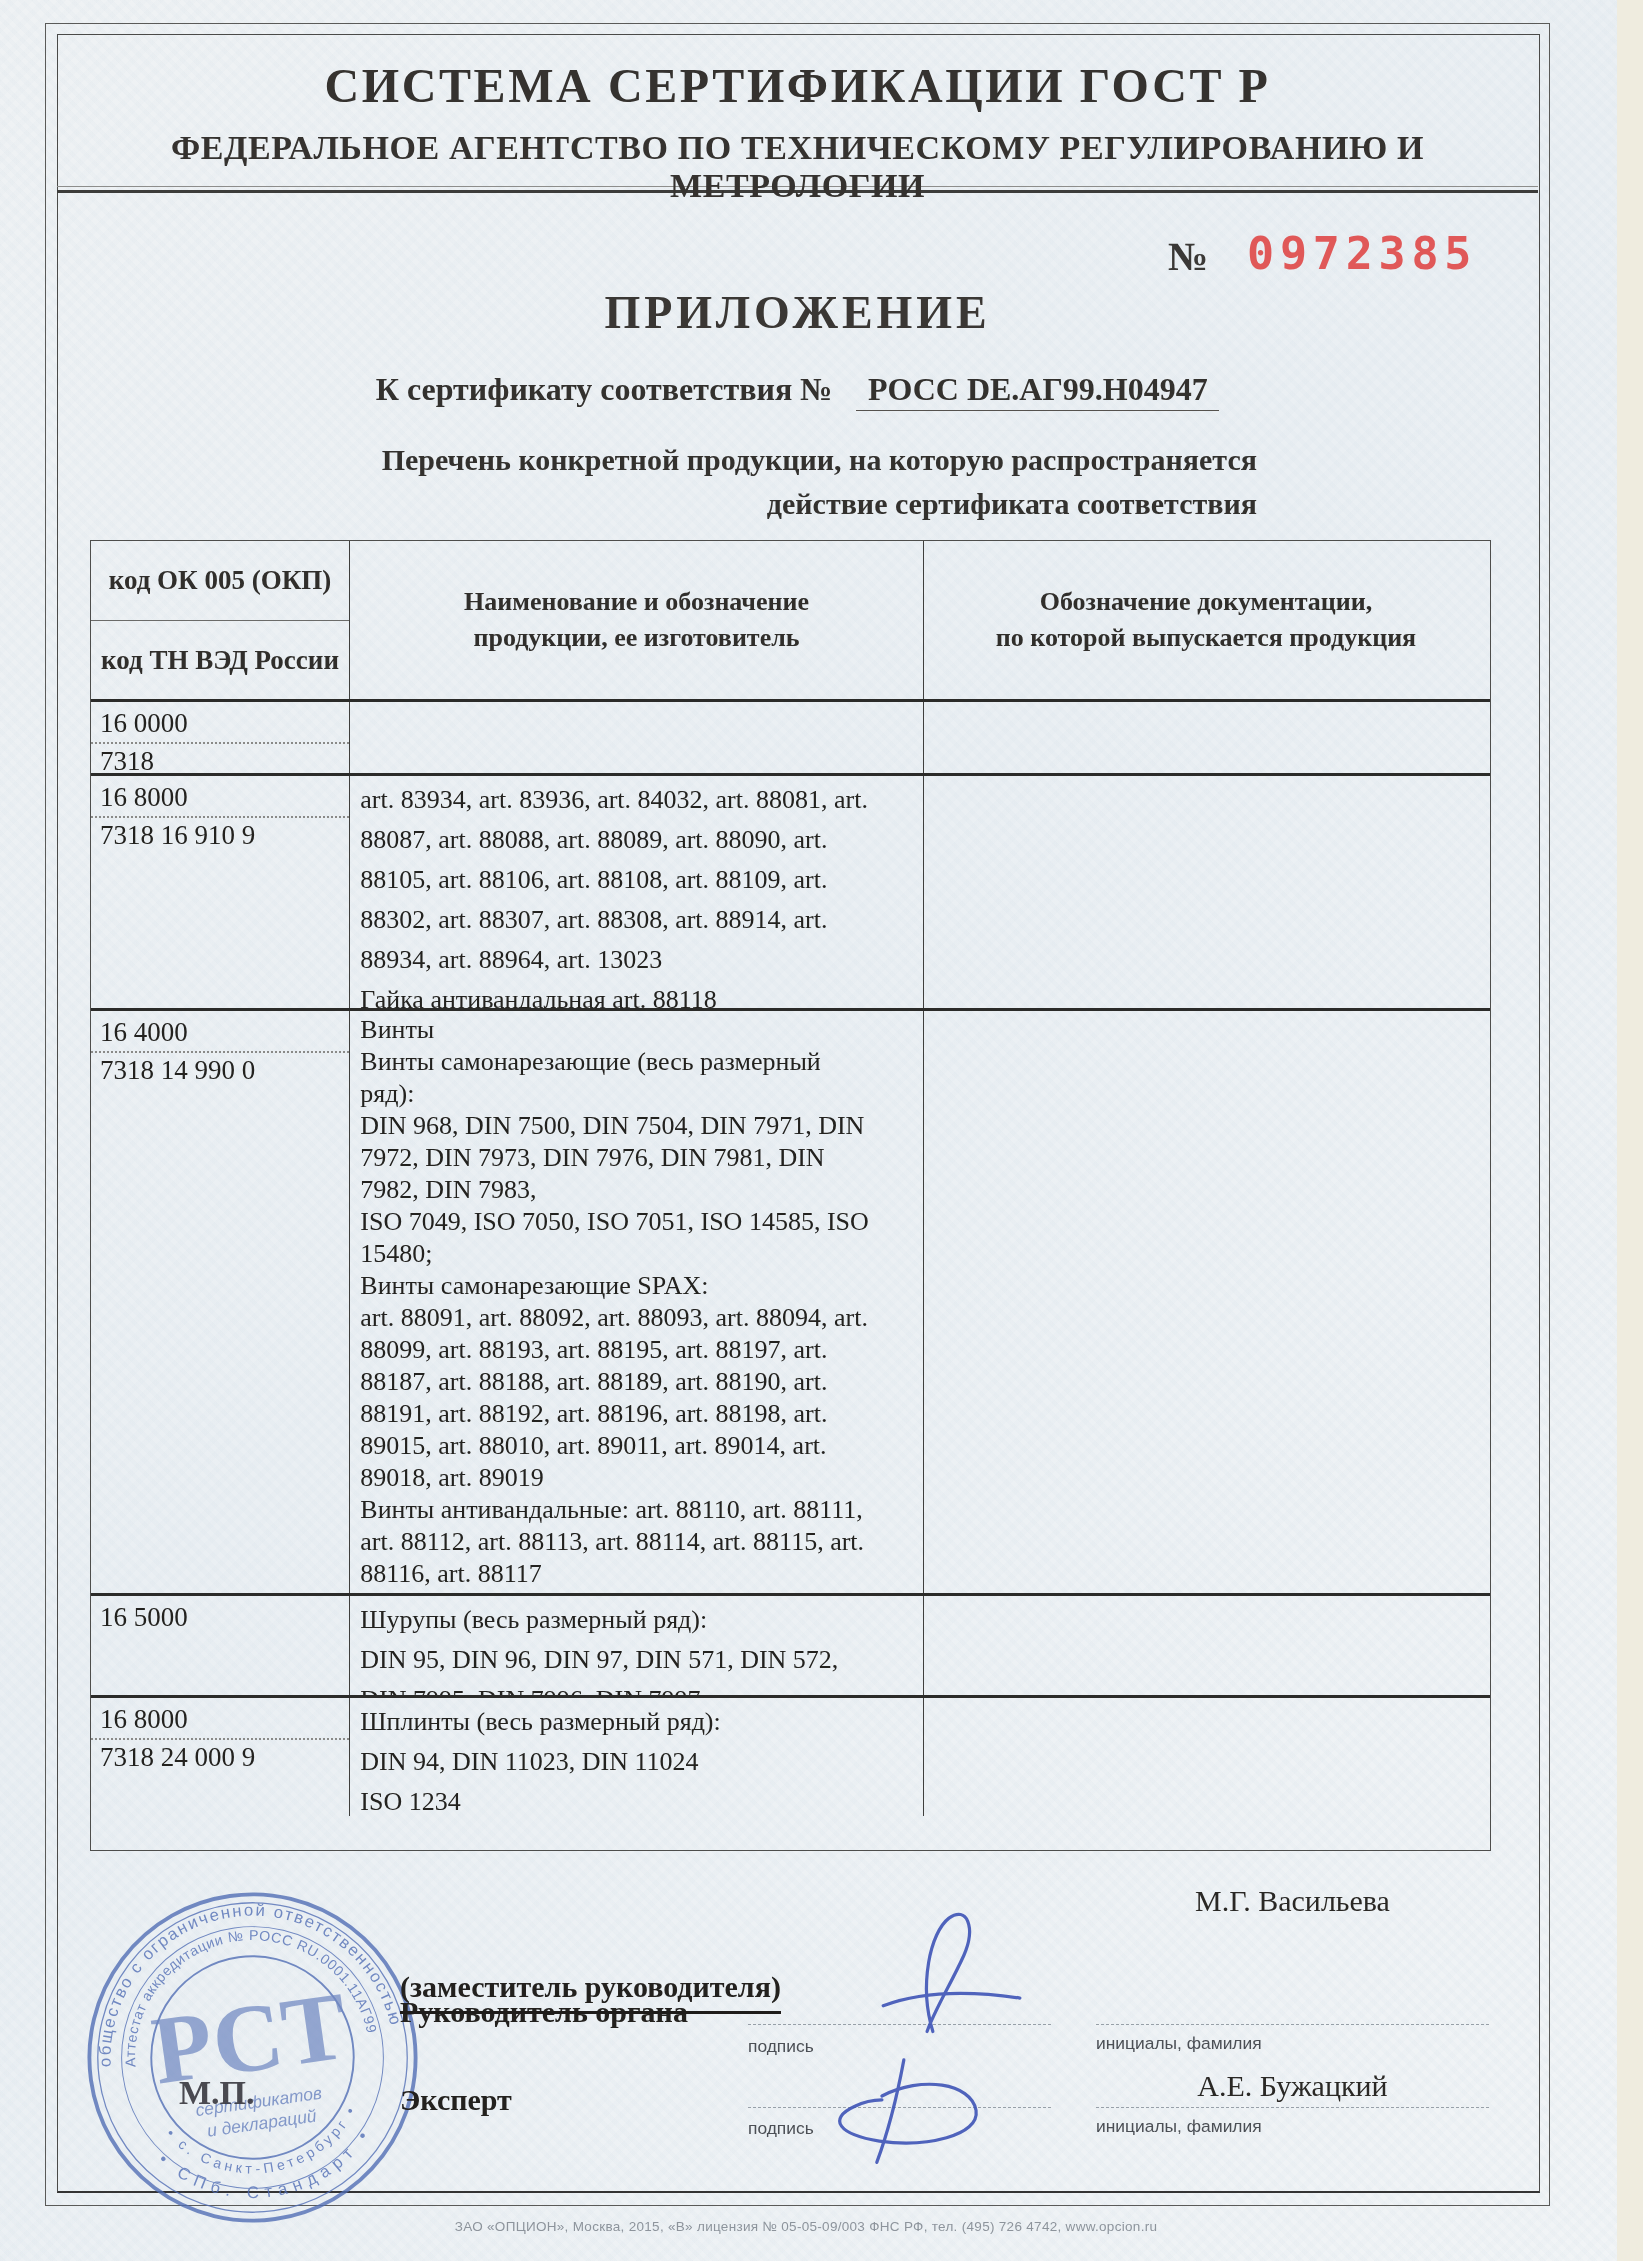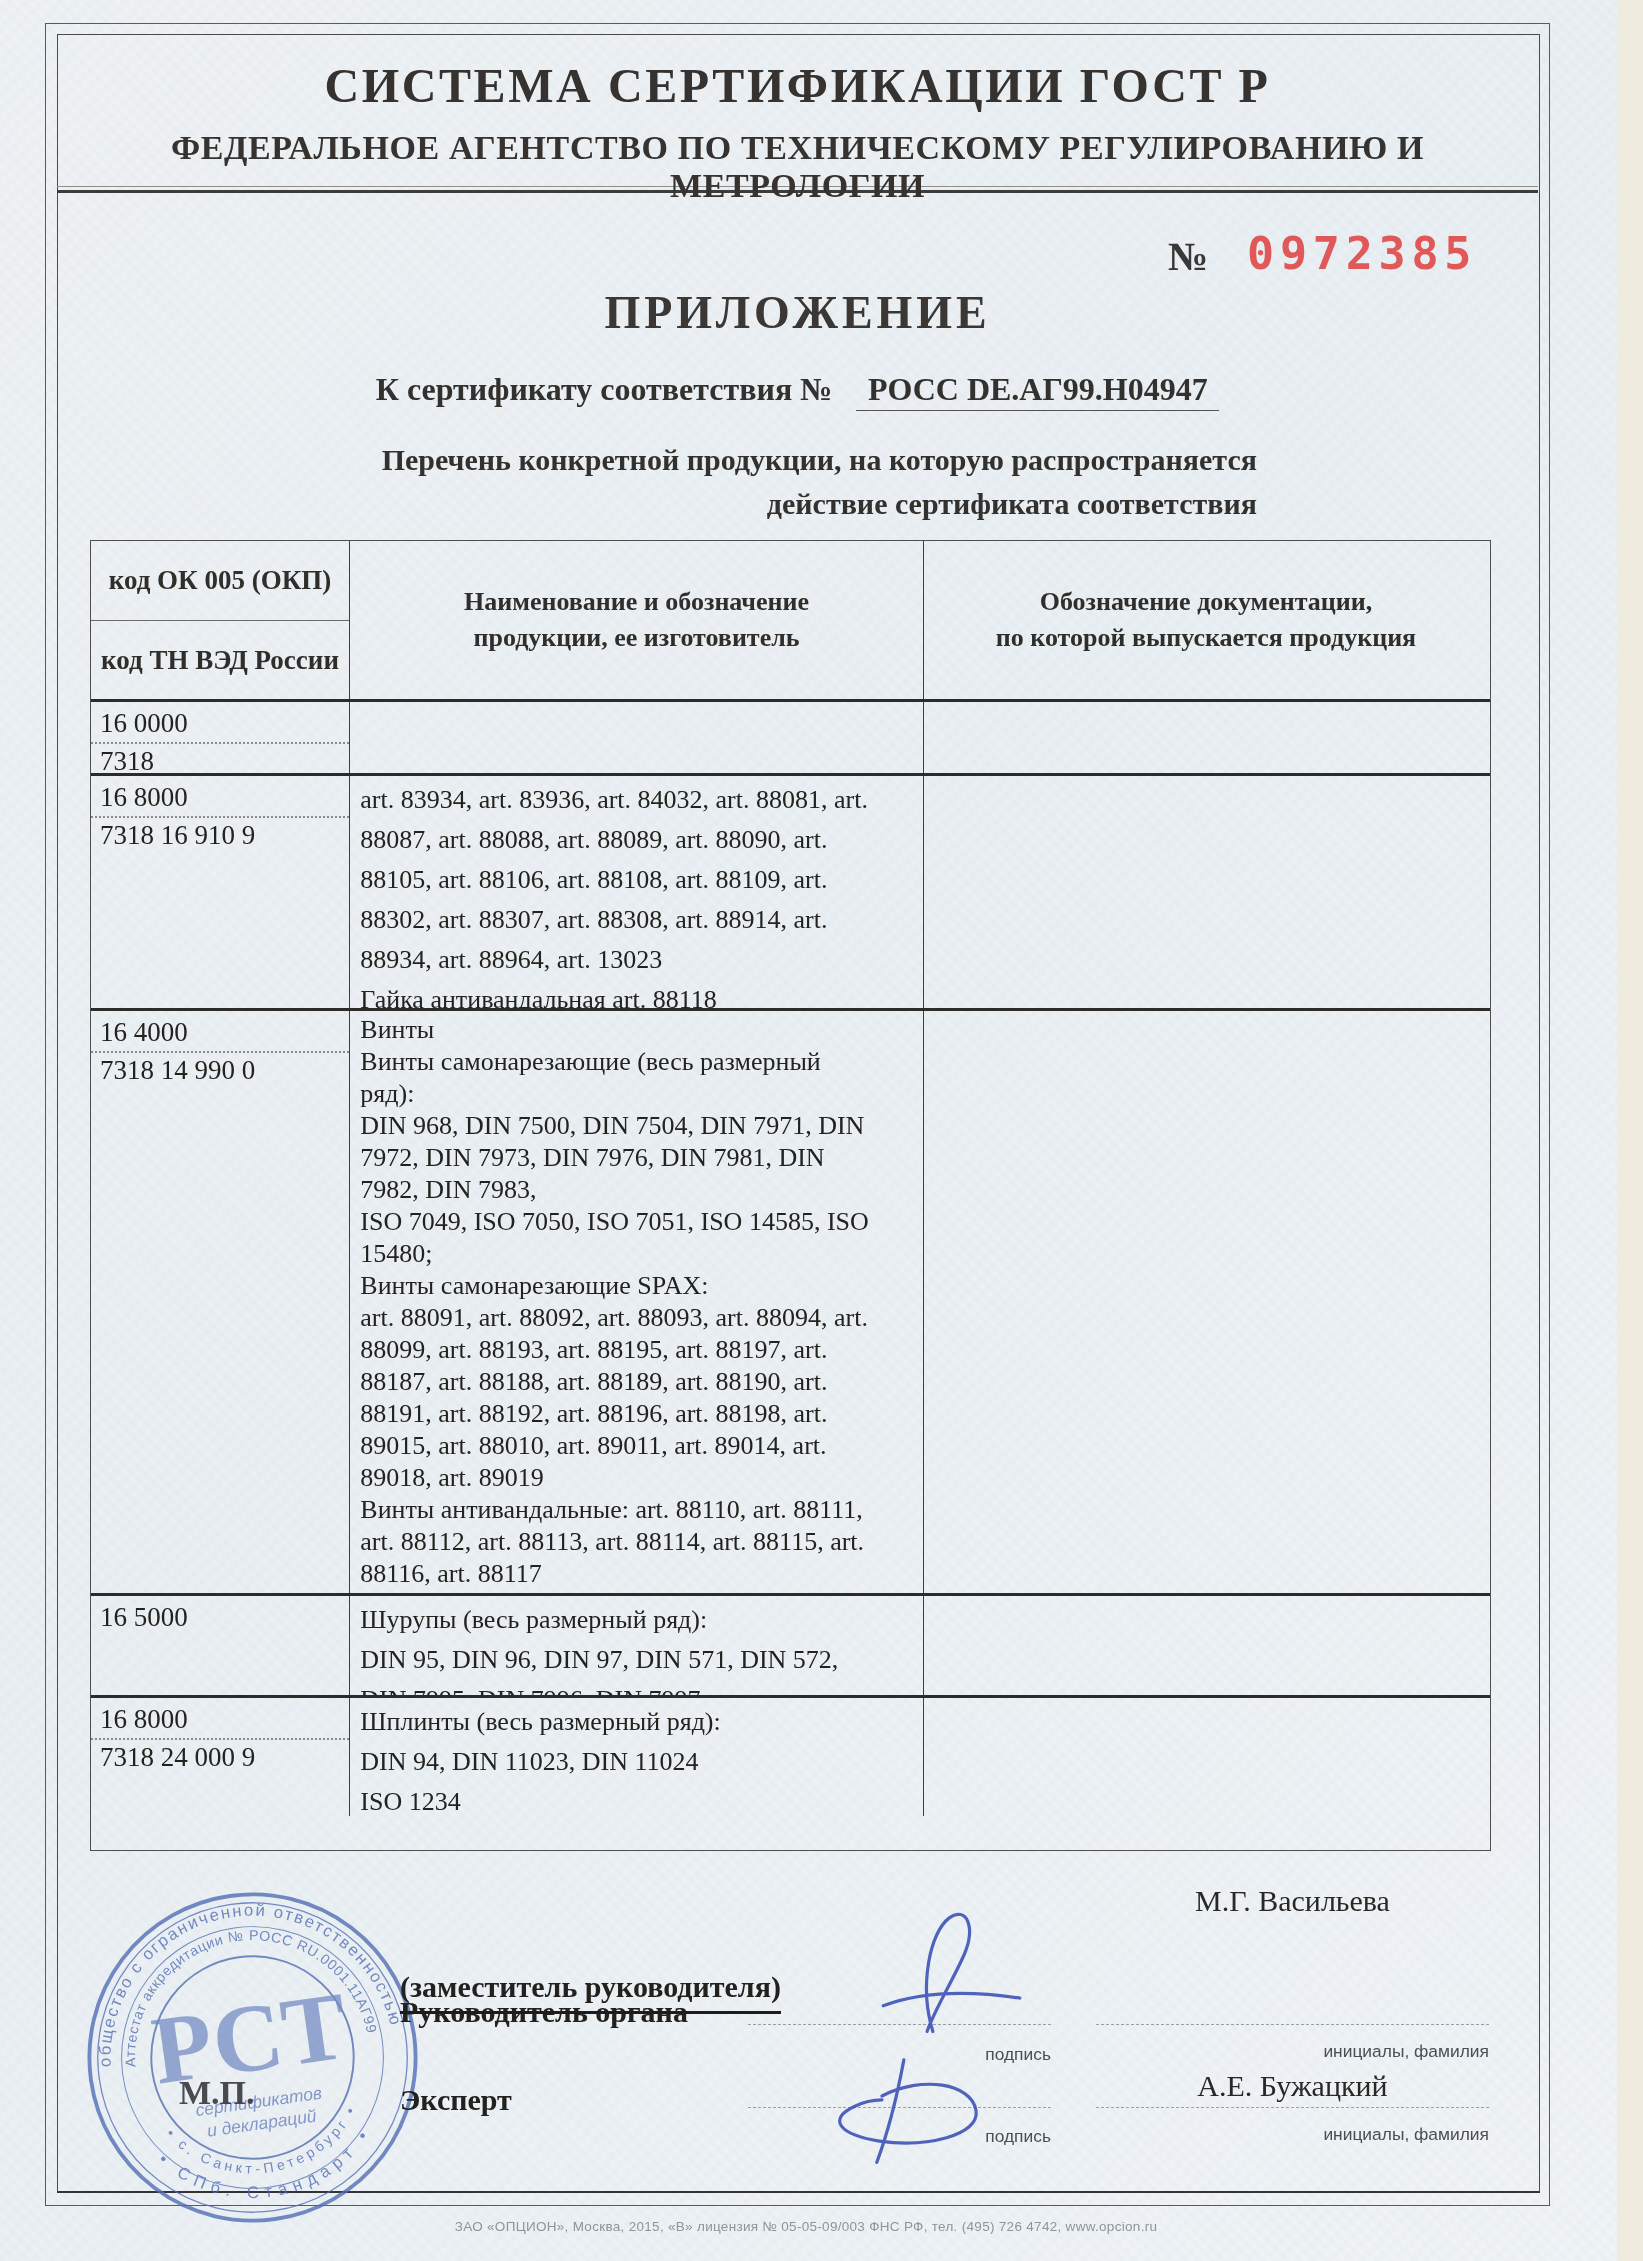--- a/index.html
+++ b/index.html
@@ -57,21 +57,21 @@
   .r3 .prod{line-height:32px;padding-top:2.6px;}
   
   .sig-head1{left:400px;top:1995px;font-size:30px;font-weight:bold;color:#23211e;}
   .sig-head2{left:400px;top:1970px;font-size:30px;font-weight:bold;color:#23211e;border-bottom:3.2px solid #1e1c1a;padding-bottom:7px;}
   .sig-expert{left:400px;top:2083px;font-size:30px;font-weight:bold;color:#23211e;}
   .sigline{height:0;border-top:1.9px dashed #97a0a8;}
   .sigline1{left:748px;top:2024px;width:303px;}
   .sigline2{left:748px;top:2107px;width:303px;}
   .nameline1{left:1096px;top:2024px;width:393px;}
   .nameline2{left:1096px;top:2107px;width:393px;}
-  .caption{font-family:"Liberation Sans","DejaVu Sans",sans-serif;font-size:17.4px;color:#4b4f55;text-align:right;margin-top:8px;}
+  .caption{font-family:"Liberation Sans","DejaVu Sans",sans-serif;font-size:17.4px;color:#4b4f55;text-align:left;}
   .cap-pod1{left:748px;top:2036px;width:303px;}
   .cap-pod2{left:748px;top:2118px;width:303px;}
   .cap-name1{left:1096px;top:2033px;width:393px;}
   .cap-name2{left:1096px;top:2116px;width:393px;}
   .name{font-size:30px;color:#2a2825;width:393px;text-align:center;}
   .name1{left:1096px;top:1884px;}
   .name2{left:1096px;top:2069px;}
   .mp{left:179px;top:2030px;font-size:34px;font-weight:bold;color:#34333a;opacity:.88;margin-top:44px;}
   .footer{left:258px;top:2219px;width:1096px;text-align:center;
     font-family:"Liberation Sans","DejaVu Sans",sans-serif;font-size:13.5px;color:#8d949c;letter-spacing:0.3px;}

